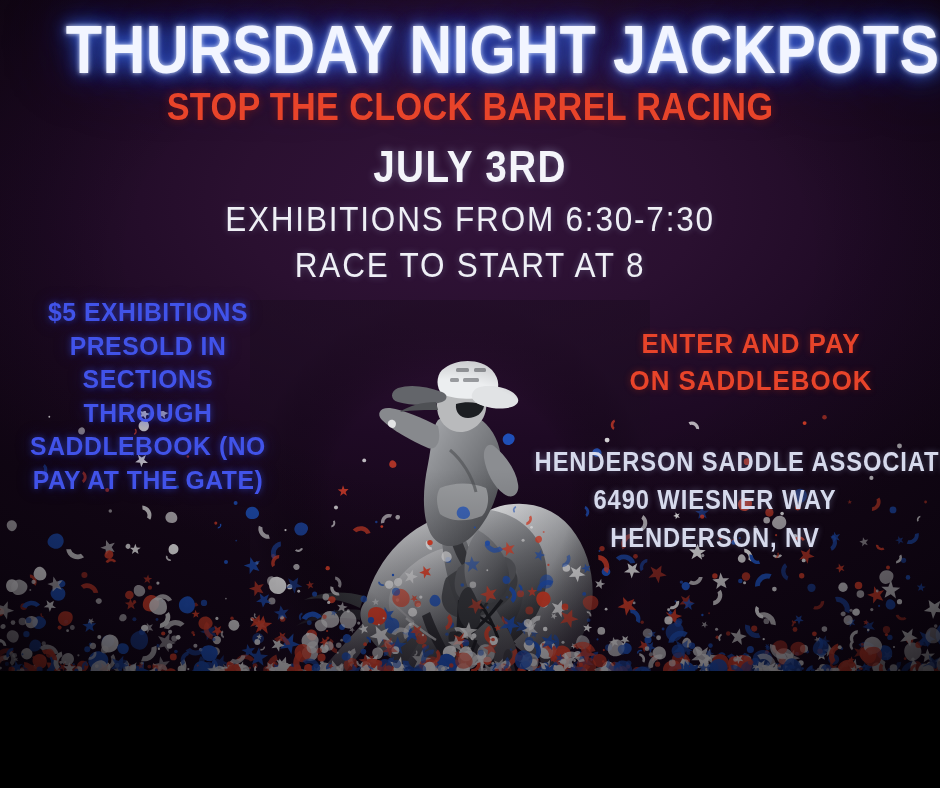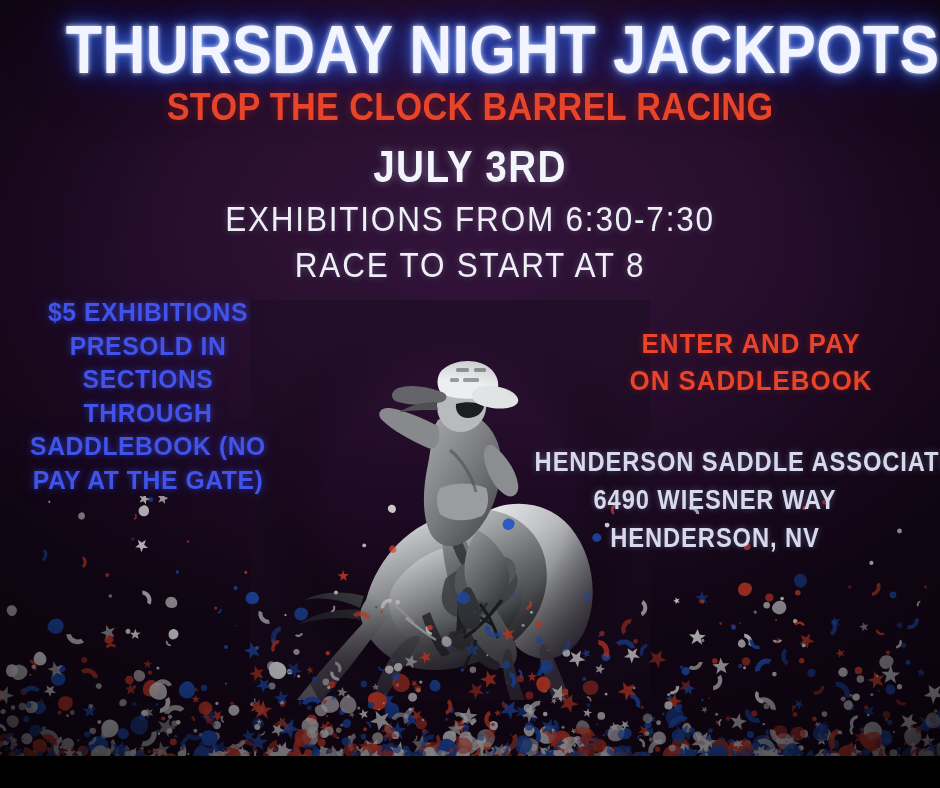--- a/index.html
+++ b/index.html
@@ -8,21 +8,21 @@
   html, body {
     width:940px; height:788px;
     background:#000;
     font-family:"Liberation Sans", sans-serif;
     overflow:hidden;
   }
 
   #poster {
     position:relative;
     width:940px;
-    height:756px;
+    height:671px;
     overflow:hidden;
     background:
       radial-gradient(ellipse 70% 55% at 50% 30%, #32133A 0%, #2A1030 35%, #1E0A24 65%, #150718 100%);
   }
 
   
   .vignette {
     position:absolute; inset:0;
     background:
       radial-gradient(ellipse 90% 80% at 50% 38%, rgba(0,0,0,0) 40%, rgba(5,2,8,0.55) 80%, rgba(3,1,5,0.9) 100%);

